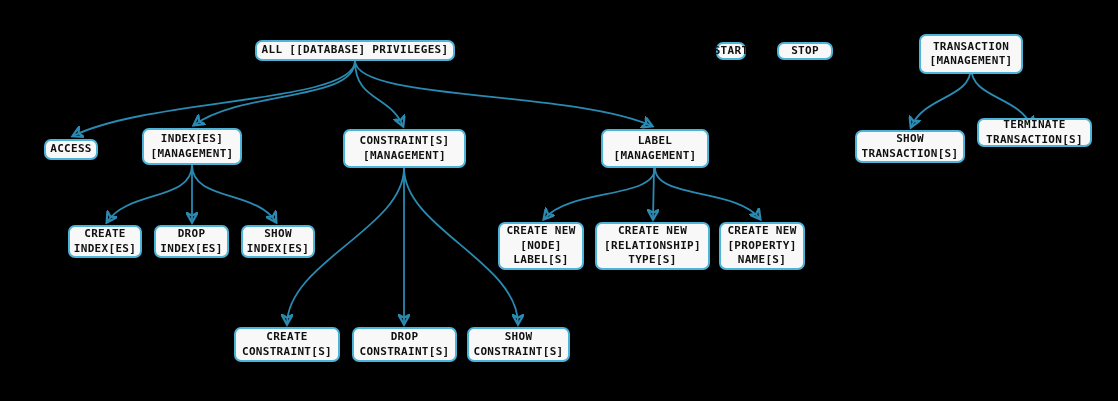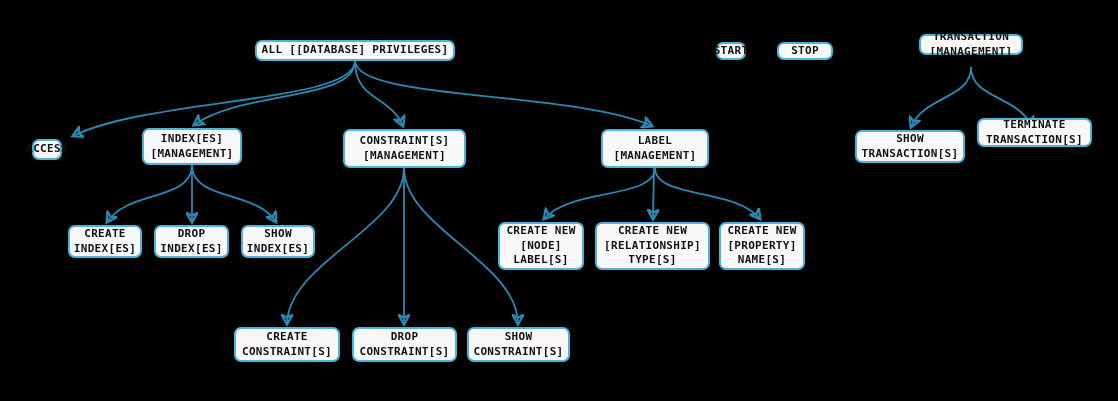--- a/index.html
+++ b/index.html
@@ -72,26 +72,26 @@
   </div>
 
   <div class="node" style="left:716px;top:42px;width:30px;height:18px">
     <span class="label">START</span>
   </div>
 
   <div class="node" style="left:777px;top:42px;width:56px;height:18px">
     <span class="label">STOP</span>
   </div>
 
-  <div class="node" style="left:919px;top:34px;width:104px;height:21px">
+  <div class="node" style="left:919px;top:34px;width:104px;height:40px">
     <span class="label">TRANSACTION
 [MANAGEMENT]</span>
   </div>
 
-  <div class="node" style="left:32px;top:139px;width:30px;height:21px">
+  <div class="node" style="left:44px;top:139px;width:54px;height:21px">
     <span class="label">ACCESS</span>
   </div>
 
   <div class="node" style="left:142px;top:128px;width:100px;height:37px">
     <span class="label">INDEX[ES]
 [MANAGEMENT]</span>
   </div>
 
   <div class="node" style="left:343px;top:129px;width:123px;height:39px">
     <span class="label">CONSTRAINT[S]

